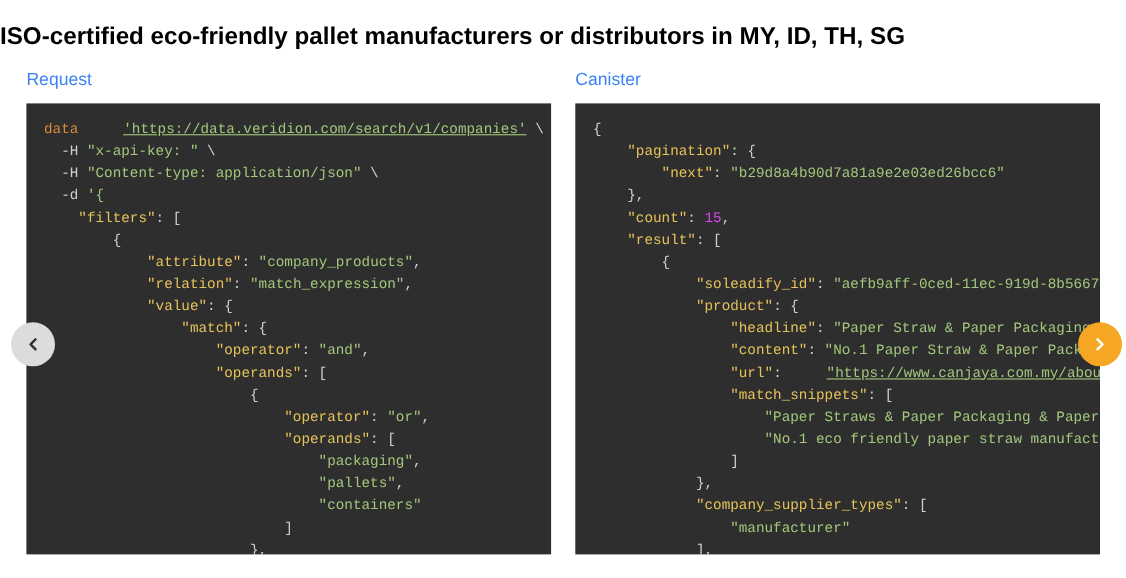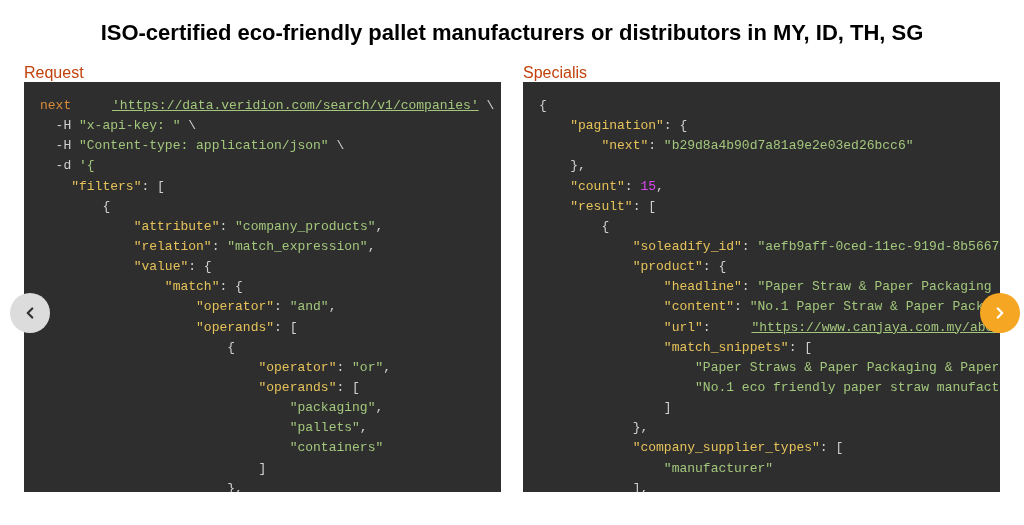--- a/index.html
+++ b/index.html
@@ -1,21 +1,21 @@
 <!DOCTYPE html>
 <html><head>
 <meta charset="utf-8">
 <style>
   * { box-sizing: border-box; margin: 0; padding: 0; }
   html, body { width: 1024px; height: 525px; overflow: hidden; background: #fff; font-family: -apple-system, "Segoe UI", Arial, Helvetica, sans-serif; }
   .wrap { position: relative; width: 1024px; height: 525px; }
-  .title { text-align: center; font-weight: 700; font-size: 22px; color: #000; padding-top: 20px; }
+  .title { text-align: left; font-weight: 700; font-size: 22px; color: #000; padding-top: 20px; }
   .cols { display: flex; gap: 22px; padding: 18px 24px 0 24px; }
   .col { flex: 1; min-width: 0; }
-  .col-label { font-size: 16px; font-weight: 500; color: #c2410c; margin-bottom: 0; }
+  .col-label { font-size: 16px; font-weight: 500; color: #3b82f6; margin-bottom: 12px; }
   .codebox {
     background: #2e2e2e;
     height: 410px;
     overflow: hidden;
     font-family: "Menlo", "Consolas", "Courier New", monospace;
     font-size: 13px;
     line-height: 1.55;
     padding: 14px 16px;
     color: #ddd;
     white-space: pre;
@@ -45,21 +45,21 @@
 </style>
 </head>
 <body>
 
 <div class="wrap">
   <div class="title">ISO-certified eco-friendly pallet manufacturers or distributors in MY, ID, TH, SG</div>
 
   <div class="cols">
     <div class="col">
       <div class="col-label">Request</div>
-      <div class="codebox"><span class="t-cmd">next</span> <span class="t-url">'https://data.veridion.com/search/v1/companies'</span> <span class="t-punc">\</span>
+      <div class="codebox"><span class="t-cmd">data</span> <span class="t-url">'https://data.veridion.com/search/v1/companies'</span> <span class="t-punc">\</span>
   <span class="t-flag">-H </span><span class="t-str">"x-api-key: "</span> <span class="t-punc">\</span>
   <span class="t-flag">-H </span><span class="t-str">"Content-type: application/json"</span> <span class="t-punc">\</span>
   <span class="t-flag">-d </span><span class="t-str">'{</span>
     <span class="t-key">"filters"</span><span class="t-punc">: [</span>
         <span class="t-punc">{</span>
             <span class="t-key">"attribute"</span><span class="t-punc">: </span><span class="t-val">"company_products"</span><span class="t-punc">,</span>
             <span class="t-key">"relation"</span><span class="t-punc">: </span><span class="t-val">"match_expression"</span><span class="t-punc">,</span>
             <span class="t-key">"value"</span><span class="t-punc">: {</span>
                 <span class="t-key">"match"</span><span class="t-punc">: {</span>
                     <span class="t-key">"operator"</span><span class="t-punc">: </span><span class="t-val">"and"</span><span class="t-punc">,</span>
@@ -71,21 +71,21 @@
                                 <span class="t-val">"pallets"</span><span class="t-punc">,</span>
                                 <span class="t-val">"containers"</span>
                             <span class="t-punc">]</span>
                         <span class="t-punc">},</span>
                         
                             
                             </div>
     </div>
 
     <div class="col">
-      <div class="col-label">Specialis</div>
+      <div class="col-label">Canister</div>
       <div class="codebox"><span class="t-punc">{</span>
     <span class="t-key">"pagination"</span><span class="t-punc">: {</span>
         <span class="t-key">"next"</span><span class="t-punc">: </span><span class="t-val">"b29d8a4b90d7a81a9e2e03ed26bcc6"</span>
     <span class="t-punc">},</span>
     <span class="t-key">"count"</span><span class="t-punc">: </span><span class="t-num">15</span><span class="t-punc">,</span>
     <span class="t-key">"result"</span><span class="t-punc">: [</span>
         <span class="t-punc">{</span>
             <span class="t-key">"soleadify_id"</span><span class="t-punc">: </span><span class="t-val">"aefb9aff-0ced-11ec-919d-8b56672f66f3"</span>
             <span class="t-key">"product"</span><span class="t-punc">: {</span>
                 <span class="t-key">"headline"</span><span class="t-punc">: </span><span class="t-val">"Paper Straw &amp; Paper Packaging Specialis</span>

